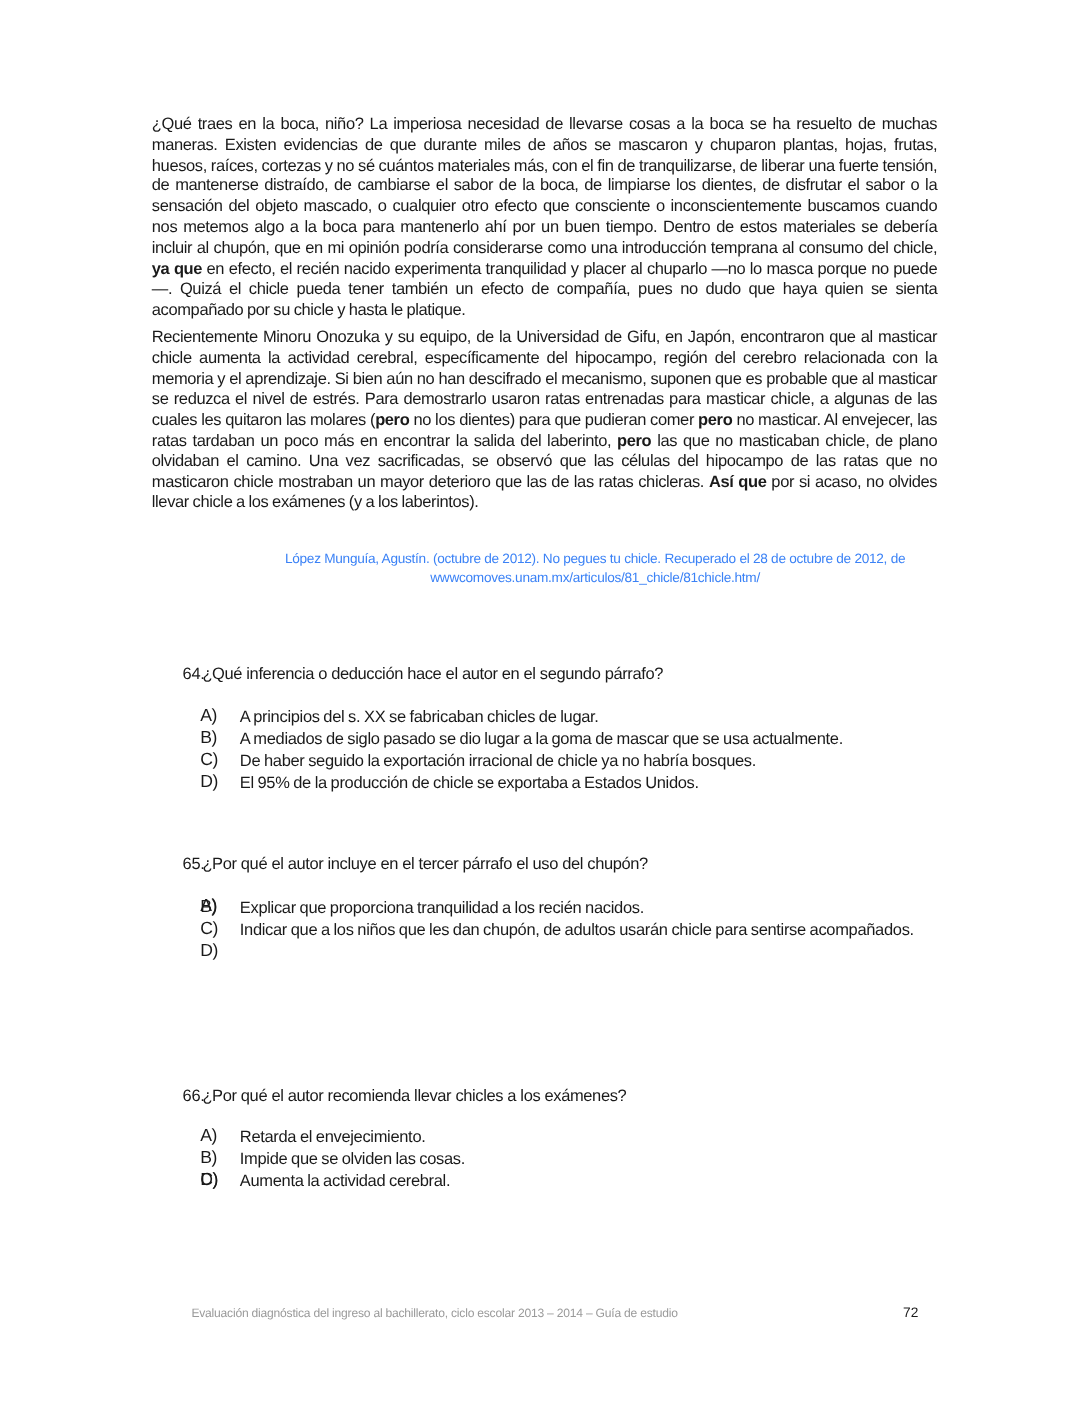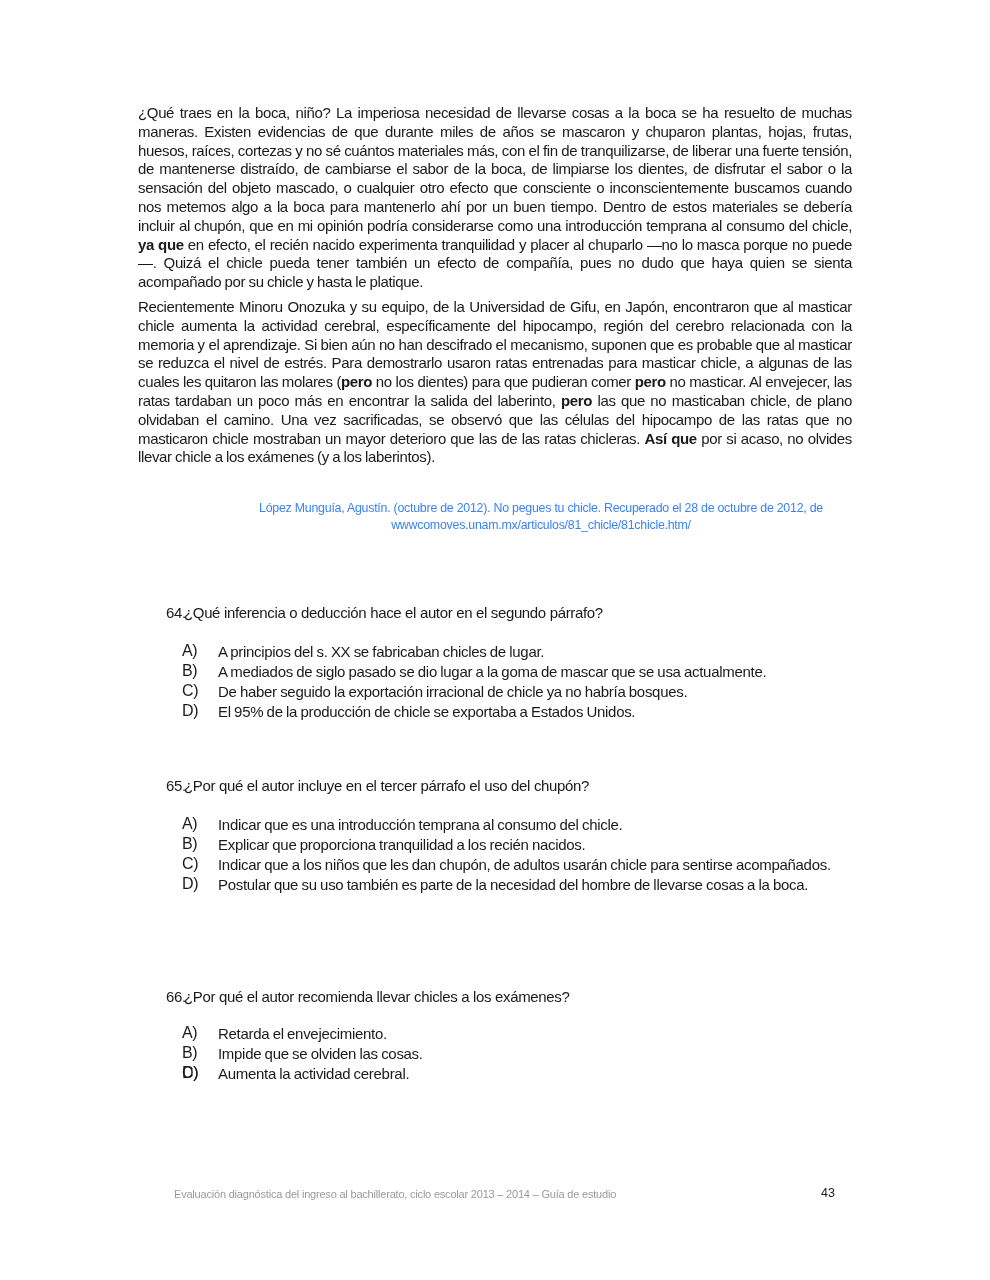--- a/index.html
+++ b/index.html
@@ -50,36 +50,36 @@
       <div class="option"><span class="opt-letter">D)</span><span>El 95% de la producción de chicle se exportaba a Estados Unidos.</span></div>
     </div>
   </div>
 
   <div class="question" style="top:776px;">
     <div class="q-stem">
       <span class="q-num">65.</span>
       <span class="q-text">¿Por qué el autor incluye en el tercer párrafo el uso del chupón?</span>
     </div>
     <div class="options" style="top:39px;">
-      <div class="option"><span class="opt-letter">A)</span><span>Indicar que es una introducción temprana al consumo del chicle.</span></div>
+      <div class="option"><span class="opt-letter">A)</span></div>
       <div class="option"><span class="opt-letter">B)</span><span>Explicar que proporciona tranquilidad a los recién nacidos.</span></div>
       <div class="option"><span class="opt-letter">C)</span><span>Indicar que a los niños que les dan chupón, de adultos usarán chicle para sentirse acompañados.</span></div>
-      <div class="option"><span class="opt-letter">D)</span><span>Postular que su uso también es parte de la necesidad del hombre de llevarse cosas a la boca.</span></div>
+      <div class="option"><span class="opt-letter">D)</span></div>
     </div>
   </div>
 
   <div class="question" style="top:987px;">
     <div class="q-stem">
       <span class="q-num">66.</span>
       <span class="q-text">¿Por qué el autor recomienda llevar chicles a los exámenes?</span>
     </div>
     <div class="options" style="top:37px;">
       <div class="option"><span class="opt-letter">A)</span><span>Retarda el envejecimiento.</span></div>
       <div class="option"><span class="opt-letter">B)</span><span>Impide que se olviden las cosas.</span></div>
       <div class="option"><span class="opt-letter">C)</span></div>
       <div class="option"><span class="opt-letter">D)</span><span>Aumenta la actividad cerebral.</span></div>
     </div>
   </div>
 
   <div class="footer-text">Evaluación diagnóstica del ingreso al bachillerato, ciclo escolar 2013 – 2014 – Guía de estudio</div>
-  <div class="page-num">43</div>
+  <div class="page-num">72</div>
 
 </div>
 
 </body></html>

